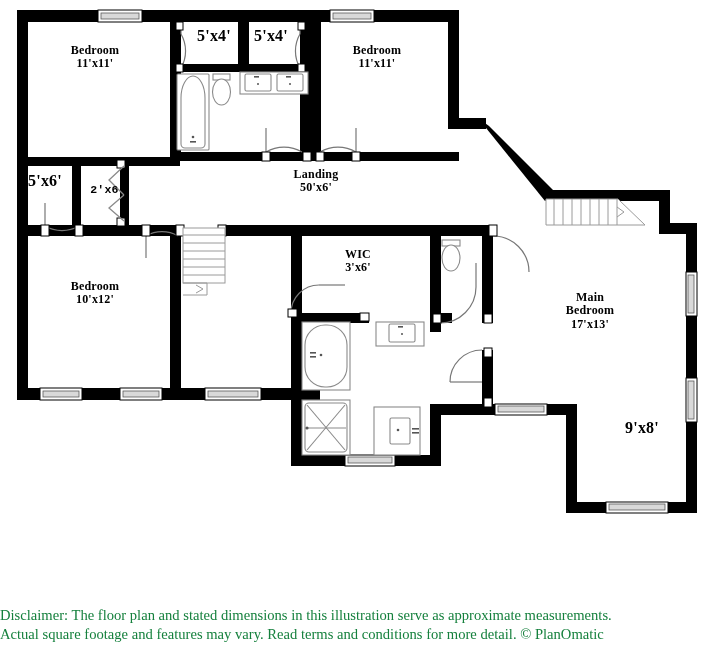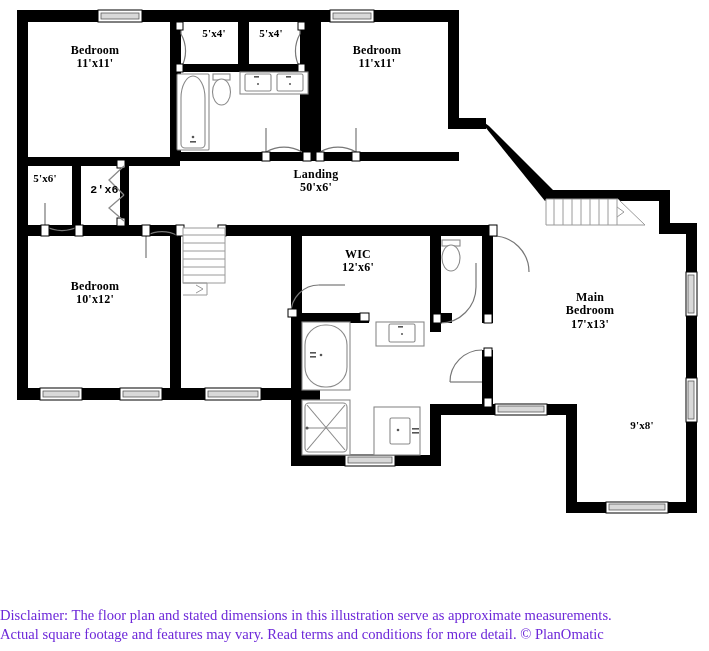--- a/index.html
+++ b/index.html
@@ -2,24 +2,24 @@
 <html><head>
 <meta charset="utf-8">
 <style>
   html,body{margin:0;padding:0;background:#ffffff;}
   body{width:709px;height:651px;font-family:"Liberation Serif",serif;}
   #plan-wrap{position:relative;width:709px;height:651px;overflow:hidden;background:#fff;}
   #floorplan-svg{position:absolute;left:0;top:0;}
   .room-label{position:absolute;text-align:center;font-family:"Liberation Serif",serif;font-weight:bold;color:#000;line-height:1.12;white-space:nowrap;}
   .room-label .rm-name{display:block;font-size:12px;letter-spacing:.2px;}
   .room-label .rm-dim{display:block;font-size:12px;letter-spacing:.2px;}
-  .room-label.dim-only .rm-dim{font-size:11px;}
+  .room-label.dim-only .rm-dim{font-size:16px;}
   .room-label.tiny .rm-dim{font-size:11.5px;}
   #disclaimer{position:absolute;left:0;bottom:6px;width:584px;text-align:center;
-     font-family:"Liberation Serif",serif;font-size:14.6px;color:#6d28d9;line-height:1.35;}
+     font-family:"Liberation Serif",serif;font-size:14.6px;color:#15803d;line-height:1.35;}
   #disclaimer div{white-space:nowrap;}
 </style>
 </head>
 <body>
 
 <div id="plan-wrap">
 
   <svg id="floorplan-svg" width="709" height="651" viewBox="0 0 709 651">
 
     <g fill="#000000">
@@ -339,21 +339,21 @@
     <span class="rm-dim">50'x6'</span>
   </div>
 
   <div class="room-label" style="left:95px;top:280px;transform:translateX(-50%);">
     <span class="rm-name">Bedroom</span>
     <span class="rm-dim">10'x12'</span>
   </div>
 
   <div class="room-label" style="left:358px;top:248px;transform:translateX(-50%);">
     <span class="rm-name">WIC</span>
-    <span class="rm-dim">12'x6'</span>
+    <span class="rm-dim">3'x6'</span>
   </div>
 
   <div class="room-label" style="left:590px;top:291px;transform:translateX(-50%);">
     <span class="rm-name">Main</span>
     <span class="rm-name">Bedroom</span>
     <span class="rm-dim">17'x13'</span>
   </div>
 
   <div class="room-label dim-only" style="left:642px;top:419px;transform:translateX(-50%);">
     <span class="rm-dim">9'x8'</span>

